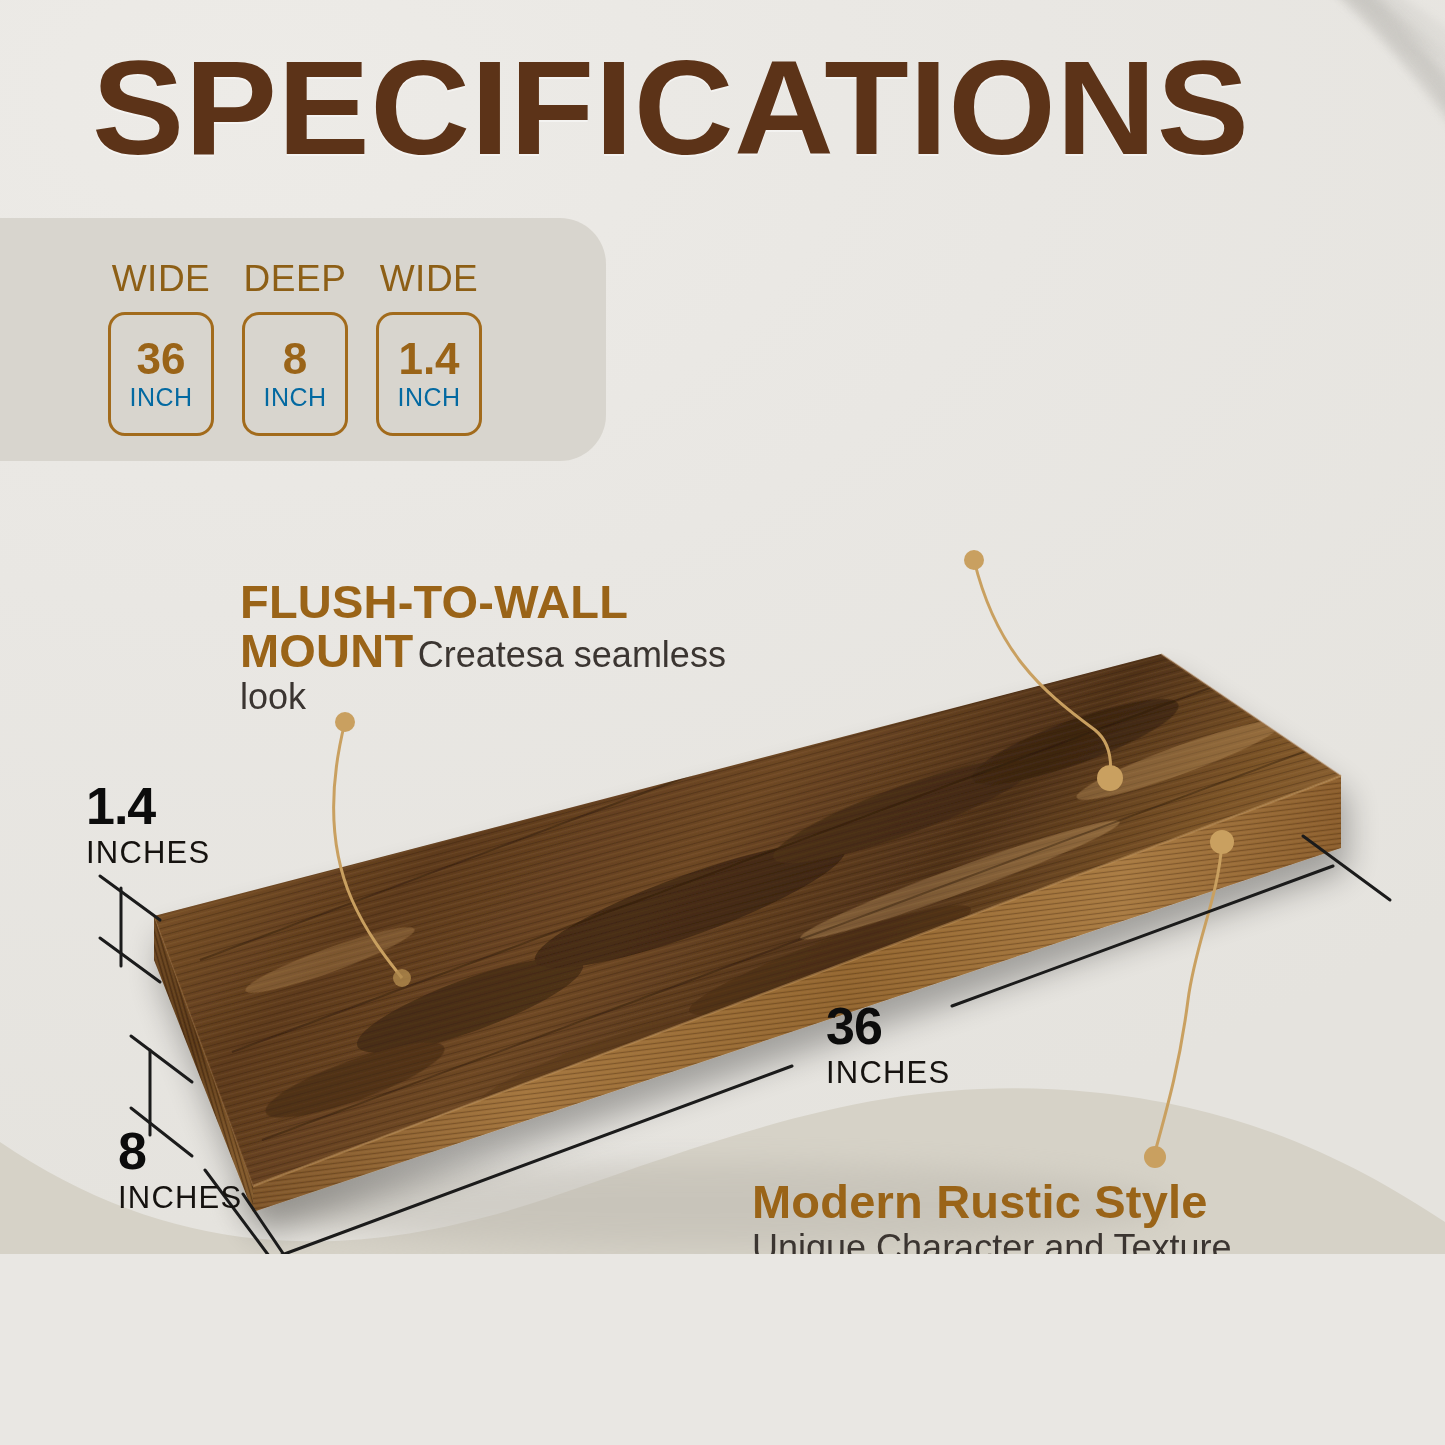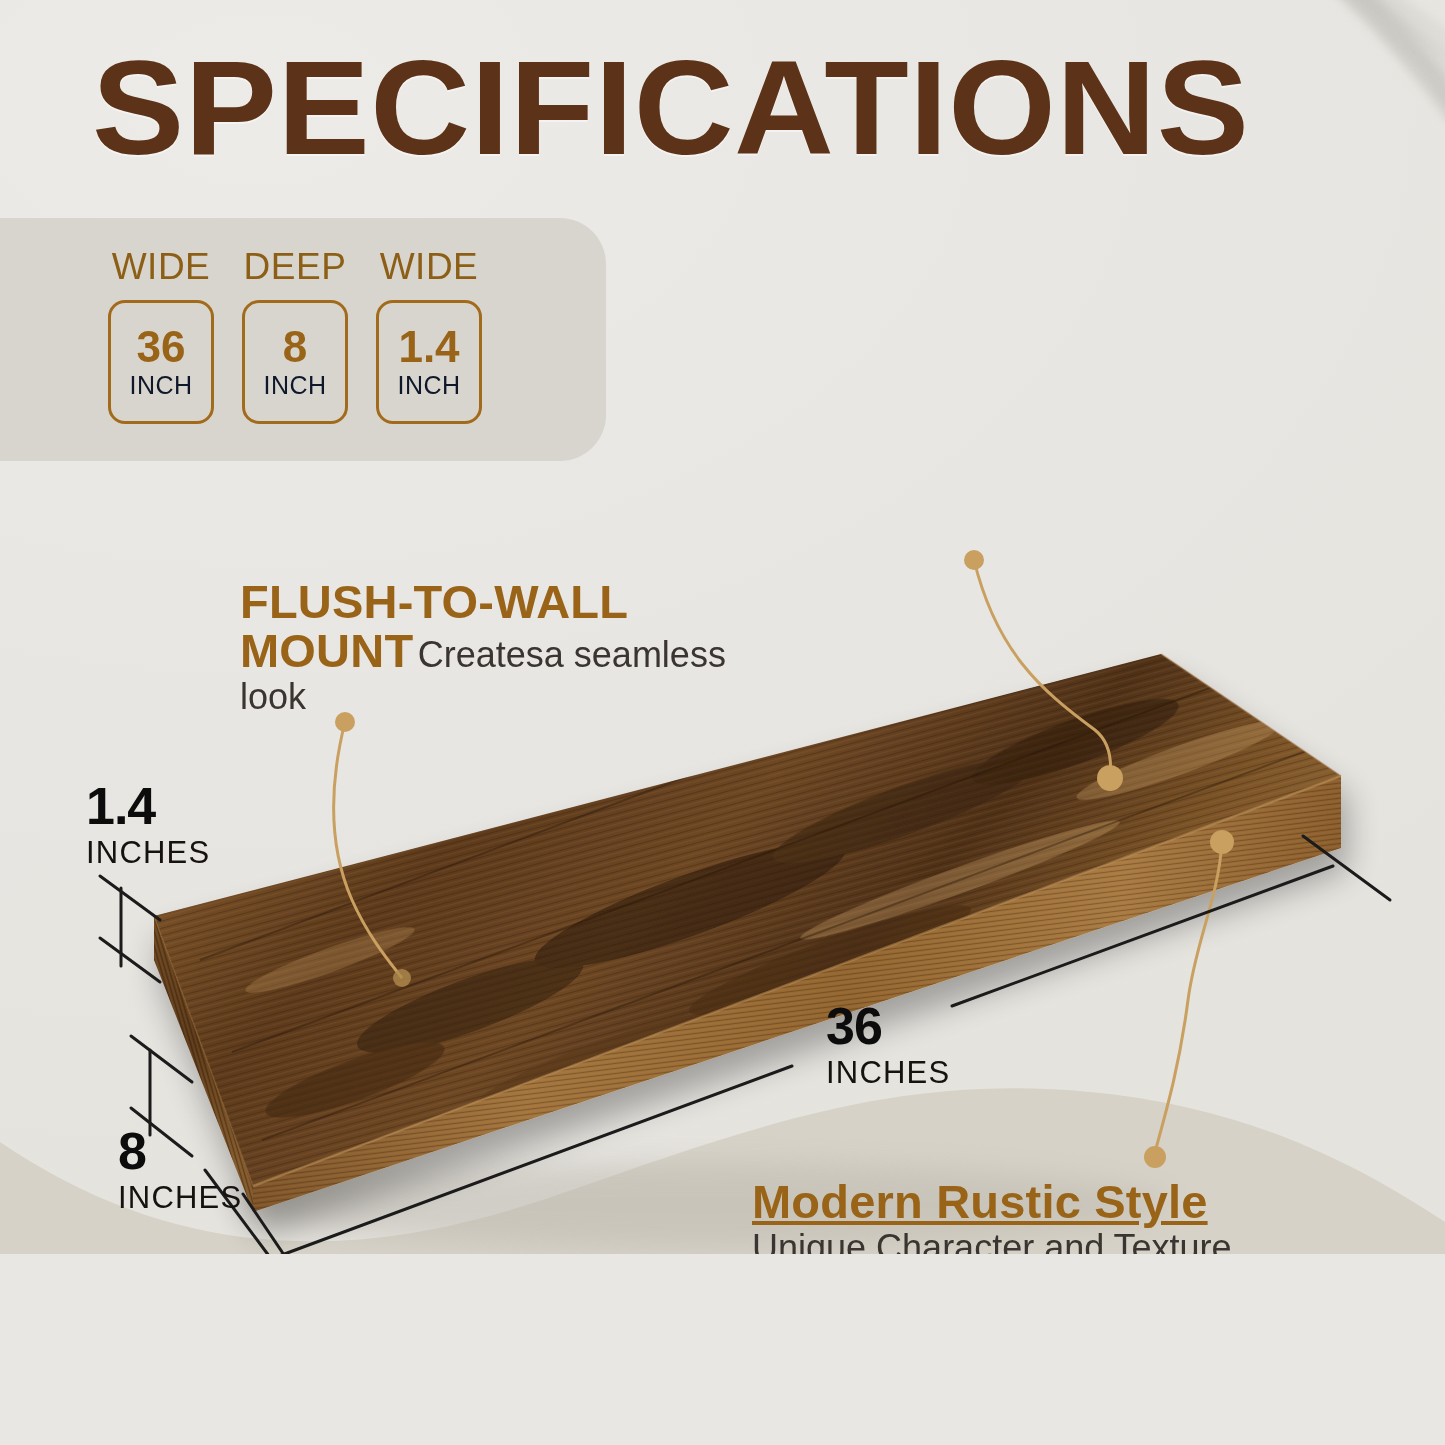--- a/index.html
+++ b/index.html
@@ -28,45 +28,45 @@
     font-size:133px;line-height:1;font-weight:700;letter-spacing:.5px;
     color:#5c3318;
     font-family:"Liberation Sans Narrow","Liberation Sans",sans-serif;
     transform:scaleX(1.04);transform-origin:left center;
     text-shadow:0 2px 0 rgba(255,255,255,.45);
     white-space:nowrap;}
 
   
   .specpanel{position:absolute;left:-40px;top:218px;width:646px;height:243px;
     background:#d8d5ce;border-radius:0 46px 46px 0;}
-  .specrow{position:absolute;left:148px;top:28px;display:flex;gap:28px;}
+  .specrow{position:absolute;left:148px;top:40px;display:flex;gap:28px;}
   .speccol{display:flex;flex-direction:column;align-items:center;width:106px;}
   .speclabel{font-size:37px;color:#8d5f16;letter-spacing:.5px;margin-bottom:12px;
     font-weight:400;}
   .specbox{width:100px;height:118px;border:3px solid #a26b1c;border-radius:17px;
     display:flex;flex-direction:column;align-items:center;justify-content:center;gap:1px;}
   .specval{font-size:44px;font-weight:700;color:#9a6418;line-height:1;}
-  .specunit{font-size:25px;color:#0f172a;letter-spacing:.5px;line-height:1.2;}
+  .specunit{font-size:25px;color:#0369a1;letter-spacing:.5px;line-height:1.2;}
 
   
   .callout{position:absolute;}
   .co-head{font-size:47px;font-weight:700;color:#9a6418;line-height:1.04;
     letter-spacing:.2px;}
   .co-sub{font-size:36px;color:#3b3531;line-height:1.17;font-weight:400;}
 
   #co-brown{left:866px;top:404px;width:530px;}
   #co-brown .co-head{display:inline;}
   #co-brown .co-sub{display:inline;}
 
   #co-flush{left:240px;top:578px;width:540px;}
   #co-flush .co-head{display:inline;text-align:center;}
   #co-flush .co-sub{display:inline;}
 
   #co-rustic{left:752px;top:1178px;width:560px;}
-  #co-rustic .co-head{display:inline;text-decoration:underline;}
+  #co-rustic .co-head{display:inline;}
   #co-rustic .co-sub{display:inline;}
 
   
   .dimlabel{position:absolute;text-align:left;}
   .dimnum{font-size:52px;font-weight:700;color:#0c0c0c;line-height:1;
     letter-spacing:-1px;}
   .dimunit{font-size:31px;color:#15120f;letter-spacing:1.2px;line-height:1.35;
     font-weight:400;text-align:center;}
   #dim-thick{left:86px;top:780px;}
   #dim-deep{left:118px;top:1125px;}

